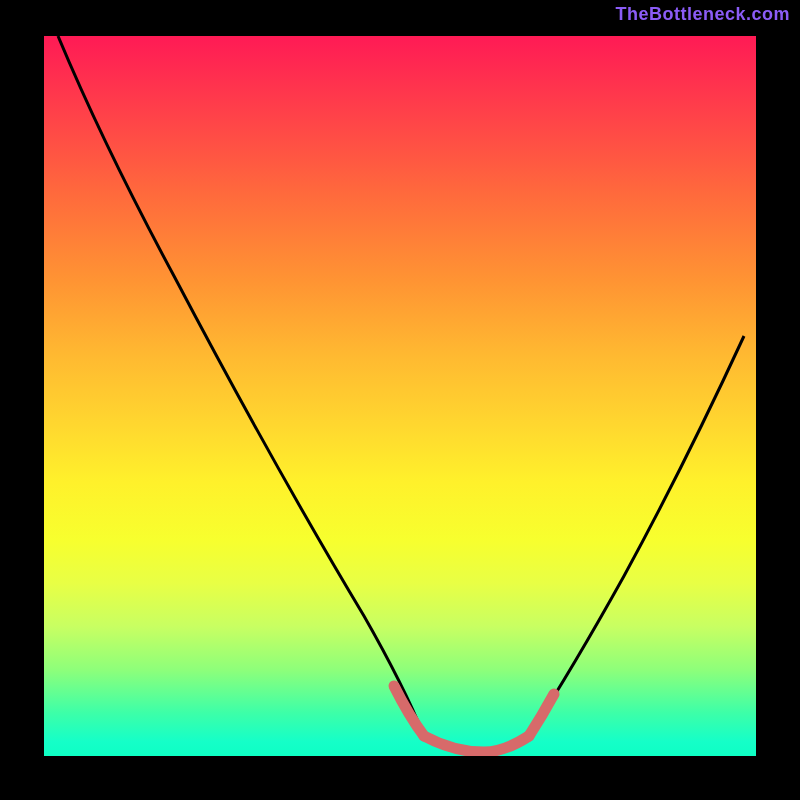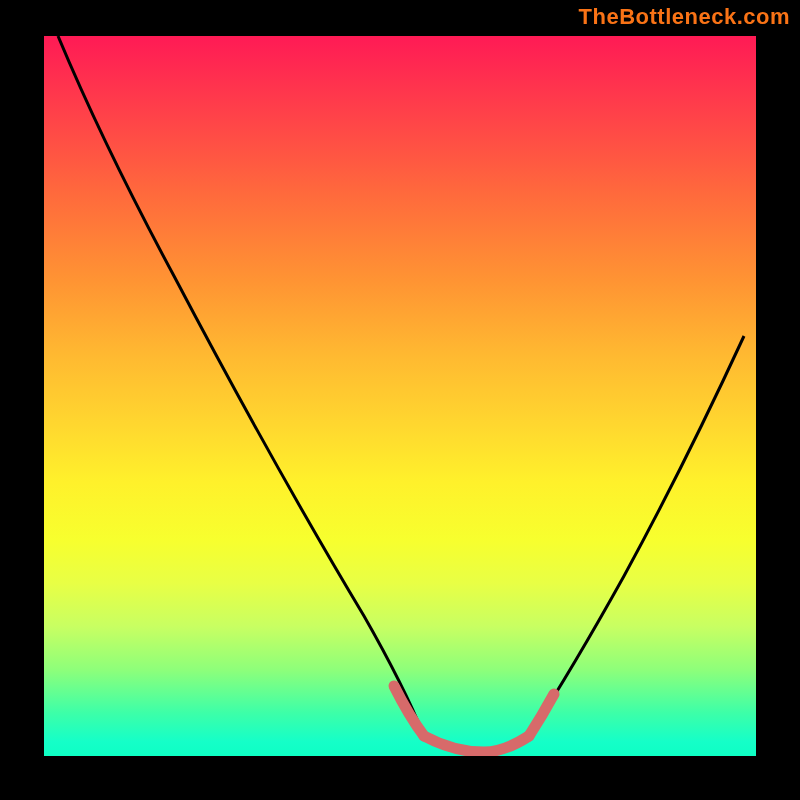--- a/index.html
+++ b/index.html
@@ -14,22 +14,22 @@
   .frame {
     position: relative;
     width: 800px;
     height: 800px;
     background: #000;
   }
   .watermark {
     position: absolute;
     top: 4px;
     right: 10px;
-    color: #f97316;
-    font-size: 22px;
+    color: #8b5cf6;
+    font-size: 18px;
     font-weight: 600;
     letter-spacing: 0.5px;
     user-select: none;
   }
   .plot {
     position: absolute;
     left: 44px;
     top: 36px;
     width: 712px;
     height: 720px;

